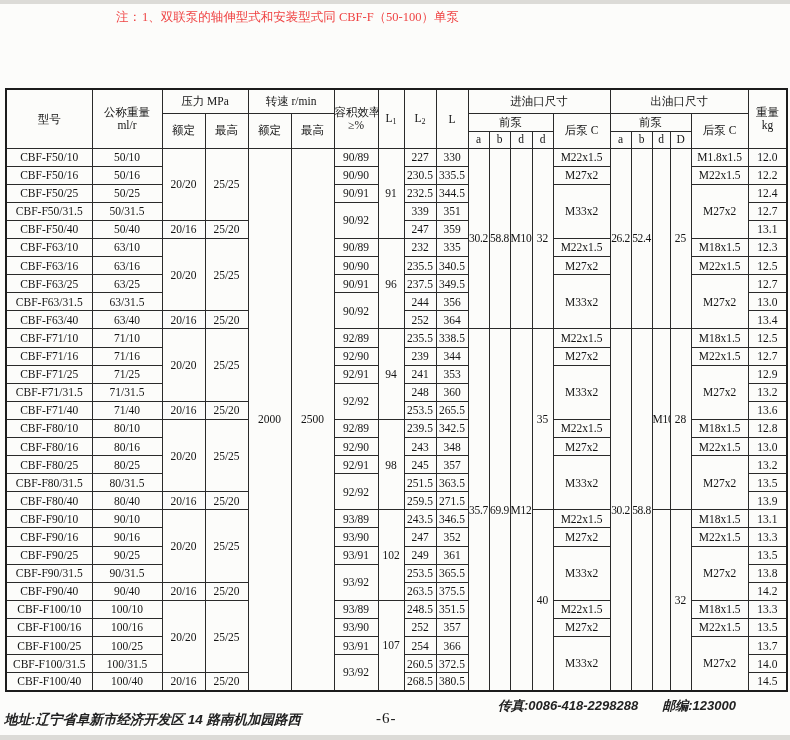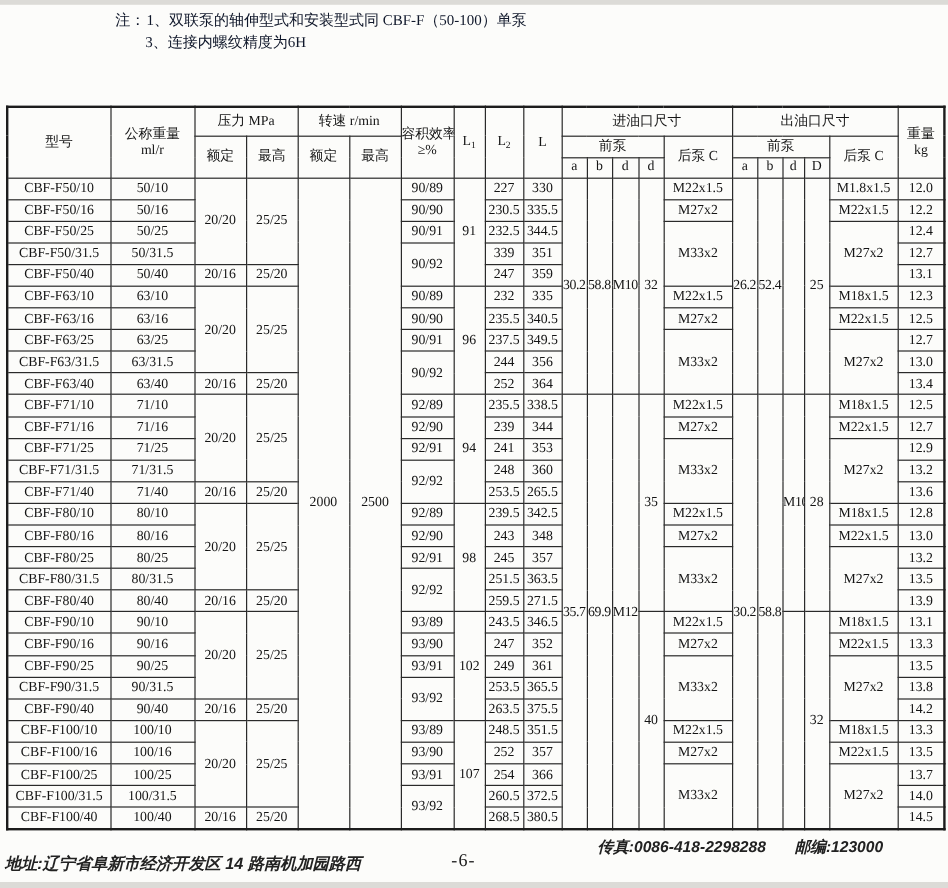--- a/index.html
+++ b/index.html
@@ -7,21 +7,21 @@
     width:790px;height:740px;background:#fcfcfa;color:#161616;
     font-family:"Liberation Serif","DejaVu Serif",serif;
     -webkit-font-smoothing:antialiased;
   }
   .page{position:relative;width:790px;height:740px;overflow:hidden;}
   .scan-edge{position:absolute;left:0;width:790px;height:4px;background:#dcdbd7;}
   .scan-edge.top{top:0;}
   .scan-edge.bottom{bottom:0;height:5px;}
 
   
-  .notes{position:absolute;left:96px;top:9px;font-size:12.5px;line-height:17.5px;color:#0f172a;}
+  .notes{position:absolute;left:116px;top:9px;font-size:12.5px;line-height:17.5px;color:#ef4444;}
   .note-row{white-space:nowrap;}
   .note-row.indent{margin-left:25px;}
   .note-prefix{margin-right:1px;}
 
   
   table.spec{
     position:absolute;left:5px;top:88px;width:781px;
     border-collapse:collapse;table-layout:fixed;
     border:2px solid #1c1c1c;
   }
@@ -58,21 +58,20 @@
   .gap-md{display:inline-block;width:24px;}
 </style>
 </head>
 <body>
 
 <div class="page">
   <div class="scan-edge top"></div>
 
   <div class="notes">
     <div class="note-row"><span class="note-prefix">注：</span><span>1、双联泵的轴伸型式和安装型式同 CBF-F（50-100）单泵</span></div>
-    <div class="note-row indent"><span>3、连接内螺纹精度为6H</span></div>
   </div>
 
   <table class="spec">
     <colgroup>
       <col style="width:86px">
         <col style="width:70px">
       <col style="width:43px">
         <col style="width:43px">
       <col style="width:43px">
         <col style="width:43px">

